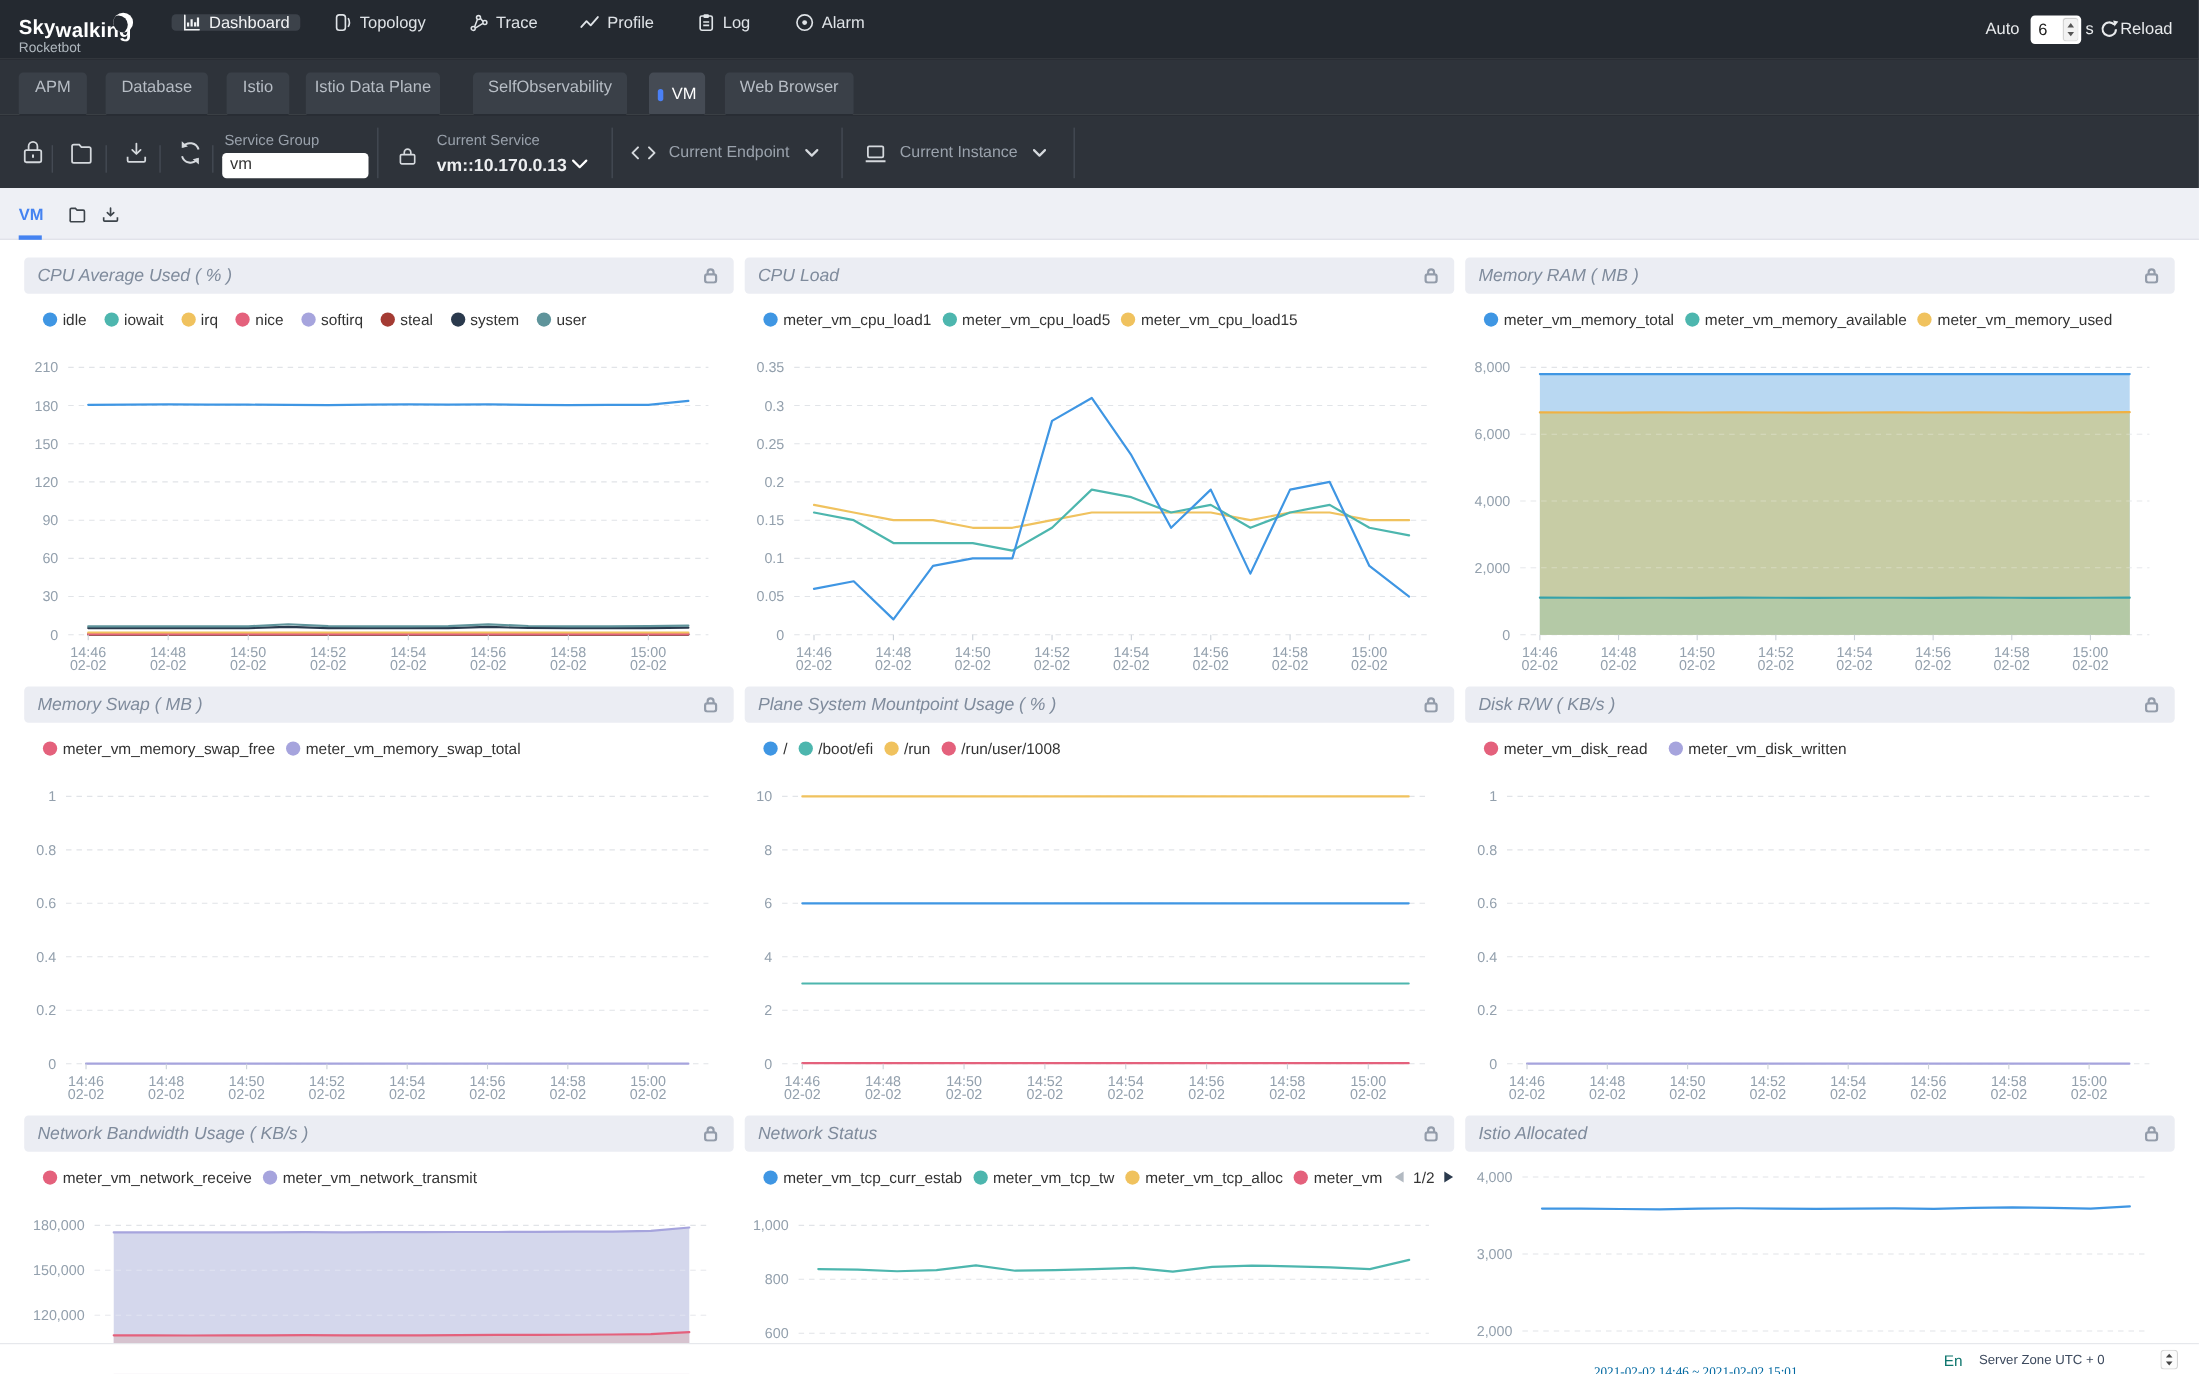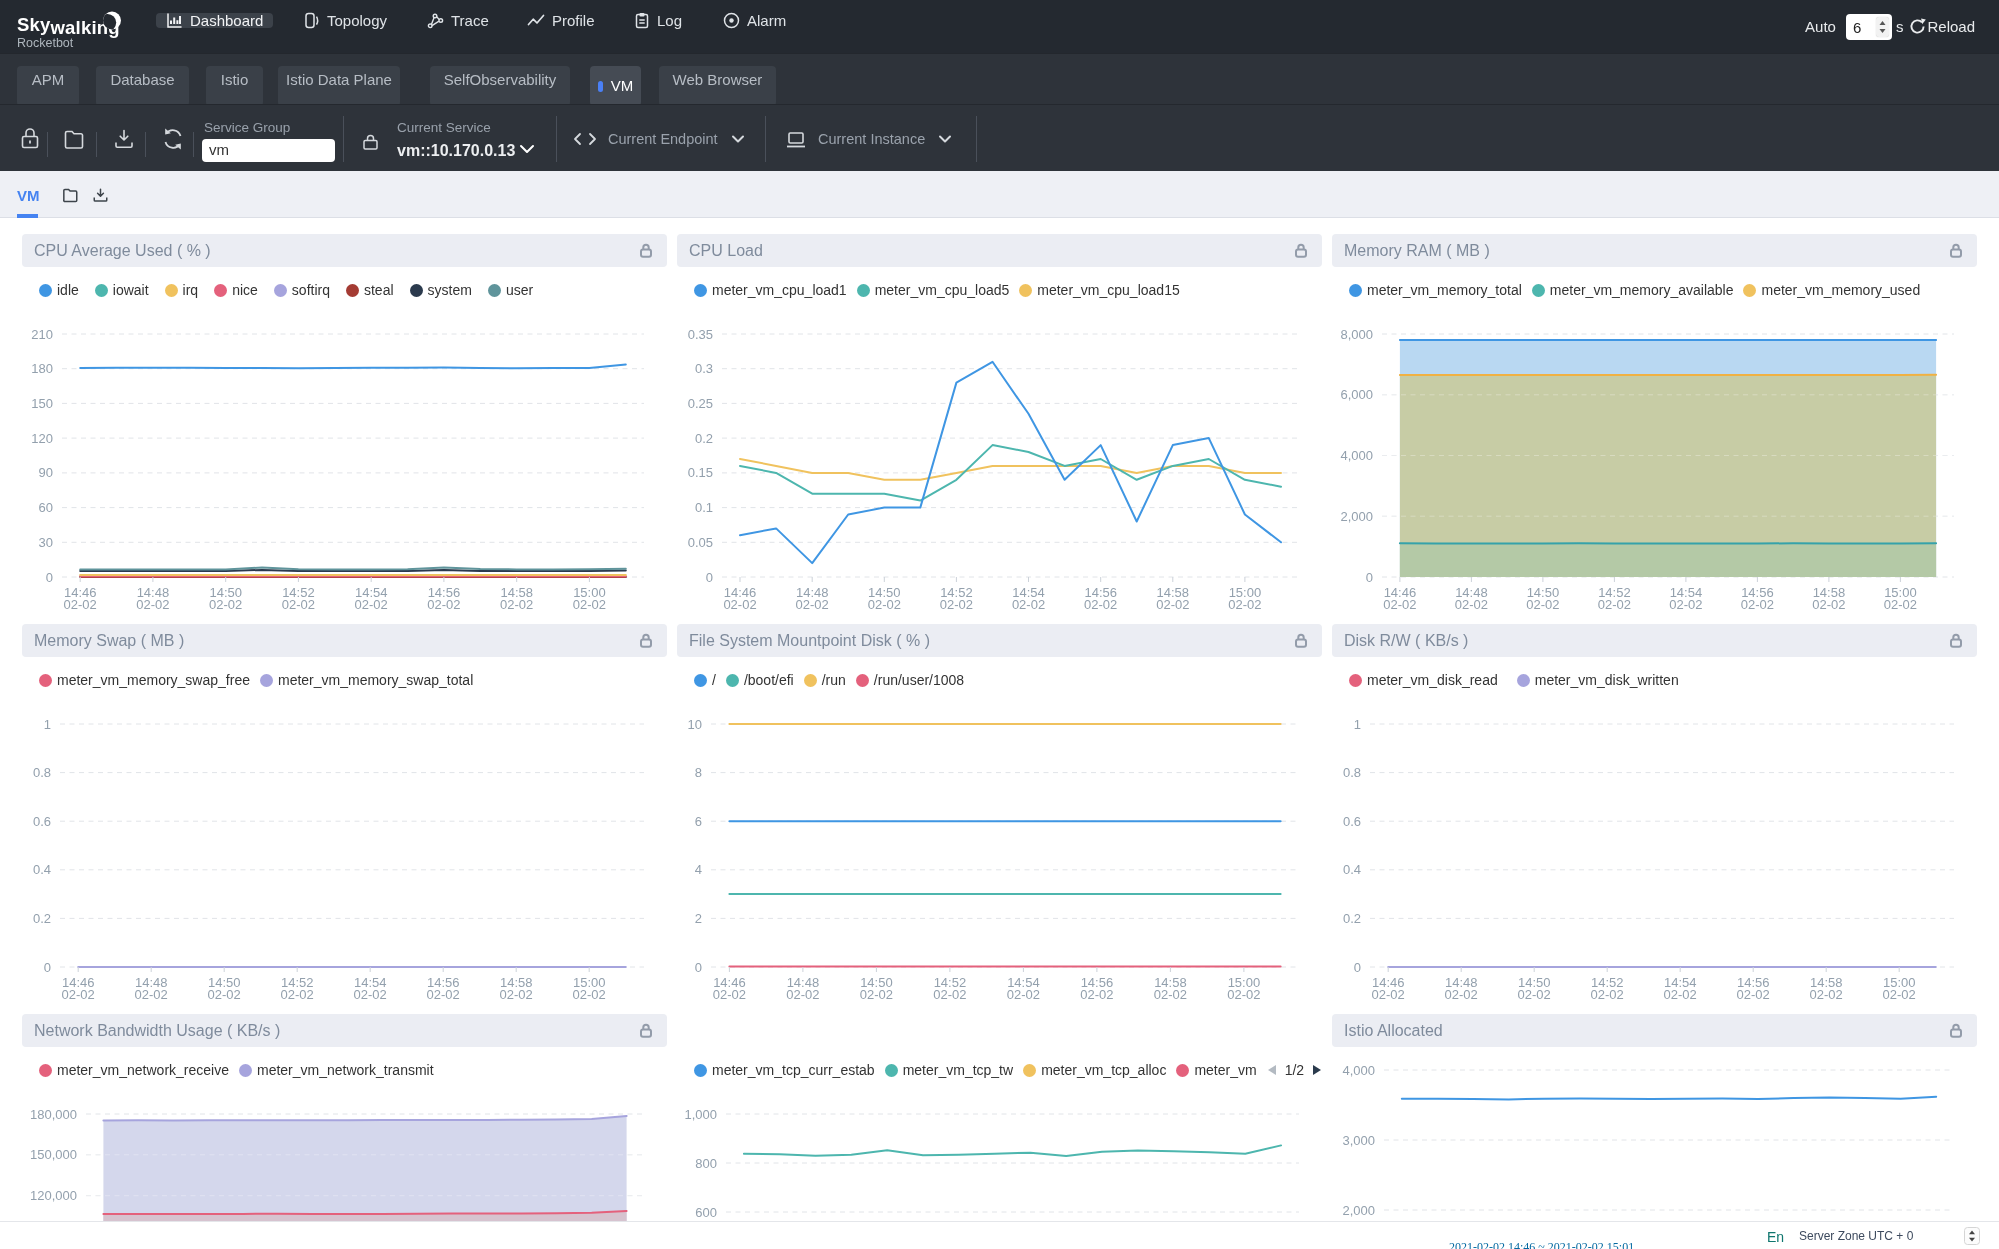--- a/index.html
+++ b/index.html
@@ -25,21 +25,21 @@
 .tico { position:absolute; top:0; color:#d5d9dd; }
 .vd { position:absolute; width:1px; background:#4a505a; }
 .lbl { position:absolute; color:#99a1ab; font-size:13.5px; }
 .inp { position:absolute; left:202px; top:34px; width:133px; height:23px; background:#fff; border-radius:4px; color:#333; font-size:15px; padding:2px 0 0 7px; }
 .csval { position:absolute; left:397px; top:37px; color:#eceef0; font-size:16px; font-weight:bold; }
 .ctxt { position:absolute; color:#9aa2ac; font-size:14.5px; }
 .ltool { position:absolute; left:0; top:171px; width:1999px; height:47px; background:#eef0f5; border-bottom:1px solid #dcdfe6; }
 .vmtab { position:absolute; left:17px; top:16px; color:#4583f1; font-size:15px; font-weight:bold; }
 .vmline { position:absolute; left:17px; top:43px; width:21px; height:3.5px; background:#4583f1; }
 .card { position:absolute; width:645px; height:382px; background:#fff; }
-.chd { height:33px; background:#ebedf3; border-radius:4px; display:flex; align-items:center; justify-content:space-between; padding:0 14px 0 12px; }
+.chd { height:33px; background:#ebedf3; border-radius:4px; display:flex; align-items:center; justify-content:space-between; padding:0 14px 0 12px;font-style:italic; }
 .chd span { color:#7f8b9c; font-size:16px; }
 .lg { position:absolute; left:17px; top:48px; right:10px; height:16px; display:flex; align-items:center; white-space:nowrap; }
 .li { display:inline-flex; align-items:center; font-size:14px; color:#333; margin-right:10px; }
 .dot { width:13px; height:13px; border-radius:50%; display:inline-block; margin-right:5px; }
 .pager { display:inline-flex; align-items:center; font-size:14px; color:#333; }
 .pgt { margin:0 7px; }
 .cv { position:absolute; left:0; top:0; }
 .foot { position:absolute; left:0; top:1221px; width:1999px; height:28px; background:#fff; border-top:1px solid #e4e6ea; z-index:5; }
 
 .fen { position:absolute; left:1767px; top:7px; font-size:14px; color:#0f766e; }
@@ -421,21 +421,21 @@
       <line x1="494.2" y1="343.0" x2="494.2" y2="348.0" stroke="#ccd2d9" stroke-width="1"></line>
       <text x="494.2" y="363.0" text-anchor="middle" font-size="13" fill="#93a0ad">14:58</text>
       <text x="494.2" y="374.7" text-anchor="middle" font-size="13" fill="#93a0ad">02-02</text>
       <line x1="567.2" y1="343.0" x2="567.2" y2="348.0" stroke="#ccd2d9" stroke-width="1"></line>
       <text x="567.2" y="363.0" text-anchor="middle" font-size="13" fill="#93a0ad">15:00</text>
       <text x="567.2" y="374.7" text-anchor="middle" font-size="13" fill="#93a0ad">02-02</text>
     </svg>
   </div>
 <div class="card" style="left:677px;top:624px">
     <div class="chd">
-      <span>File System Mountpoint Disk ( % )</span>
+      <span>Plane System Mountpoint Usage ( % )</span>
       <svg width="14" height="15" viewBox="0 0 14 15" fill="none" stroke="#939caa" stroke-width="2">
         <rect x="2" y="6.4" width="10" height="7.4" rx="2"></rect>
         <path d="M4.3 6.4 V4.5 a2.7 2.7 0 0 1 5.4 0 V6.4"></path>
       </svg>
     </div>
     <div class="lg">
       <span class="li" style="margin-right:10px"><span class="dot" style="background:#3f96e3"></span>/</span>
       <span class="li" style="margin-right:10px"><span class="dot" style="background:#4db6ae"></span>/boot/efi</span>
       <span class="li" style="margin-right:10px"><span class="dot" style="background:#f0c25e"></span>/run</span>
       <span class="li" style="margin-right:10px"><span class="dot" style="background:#e4617c"></span>/run/user/1008</span>
@@ -588,20 +588,27 @@
       <text x="430.2" y="376.7" text-anchor="middle" font-size="13" fill="#93a0ad">02-02</text>
       <line x1="499.9" y1="345.0" x2="499.9" y2="350.0" stroke="#ccd2d9" stroke-width="1"></line>
       <text x="499.9" y="365.0" text-anchor="middle" font-size="13" fill="#93a0ad">14:58</text>
       <text x="499.9" y="376.7" text-anchor="middle" font-size="13" fill="#93a0ad">02-02</text>
       <line x1="569.7" y1="345.0" x2="569.7" y2="350.0" stroke="#ccd2d9" stroke-width="1"></line>
       <text x="569.7" y="365.0" text-anchor="middle" font-size="13" fill="#93a0ad">15:00</text>
       <text x="569.7" y="376.7" text-anchor="middle" font-size="13" fill="#93a0ad">02-02</text>
     </svg>
   </div>
 <div class="card" style="left:677px;top:1014px">
+    <div class="chd">
+      <span>Network Status</span>
+      <svg width="14" height="15" viewBox="0 0 14 15" fill="none" stroke="#939caa" stroke-width="2">
+        <rect x="2" y="6.4" width="10" height="7.4" rx="2"></rect>
+        <path d="M4.3 6.4 V4.5 a2.7 2.7 0 0 1 5.4 0 V6.4"></path>
+      </svg>
+    </div>
     <div class="lg">
       <span class="li" style="margin-right:10px"><span class="dot" style="background:#3f96e3"></span>meter_vm_tcp_curr_estab</span>
       <span class="li" style="margin-right:10px"><span class="dot" style="background:#4db6ae"></span>meter_vm_tcp_tw</span>
       <span class="li" style="margin-right:10px"><span class="dot" style="background:#f0c25e"></span>meter_vm_tcp_alloc</span>
       <span class="li" style="margin-right:10px"><span class="dot" style="background:#e4617c"></span>meter_vm</span>
       <span class="pager">
         <svg width="11" height="12" viewBox="0 0 11 12">
           <polygon points="9,1 9,11 1,6" fill="#b3bac2"></polygon>
         </svg>
         <span class="pgt">1/2</span>

